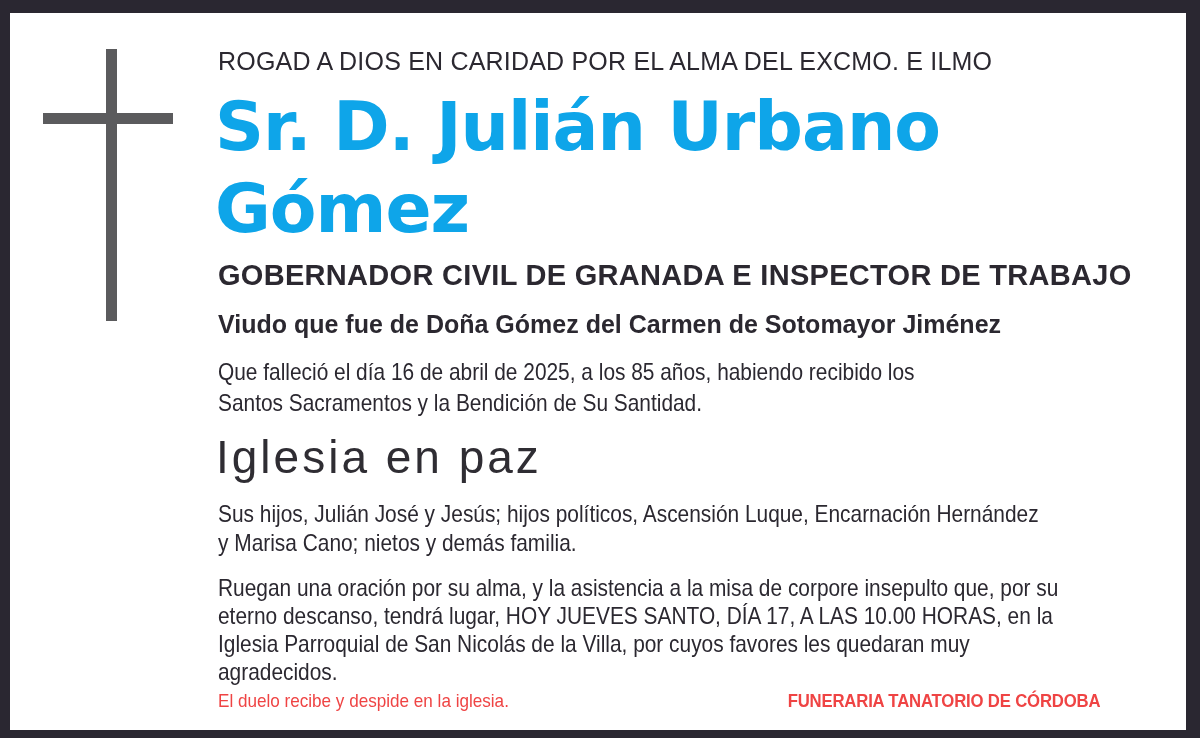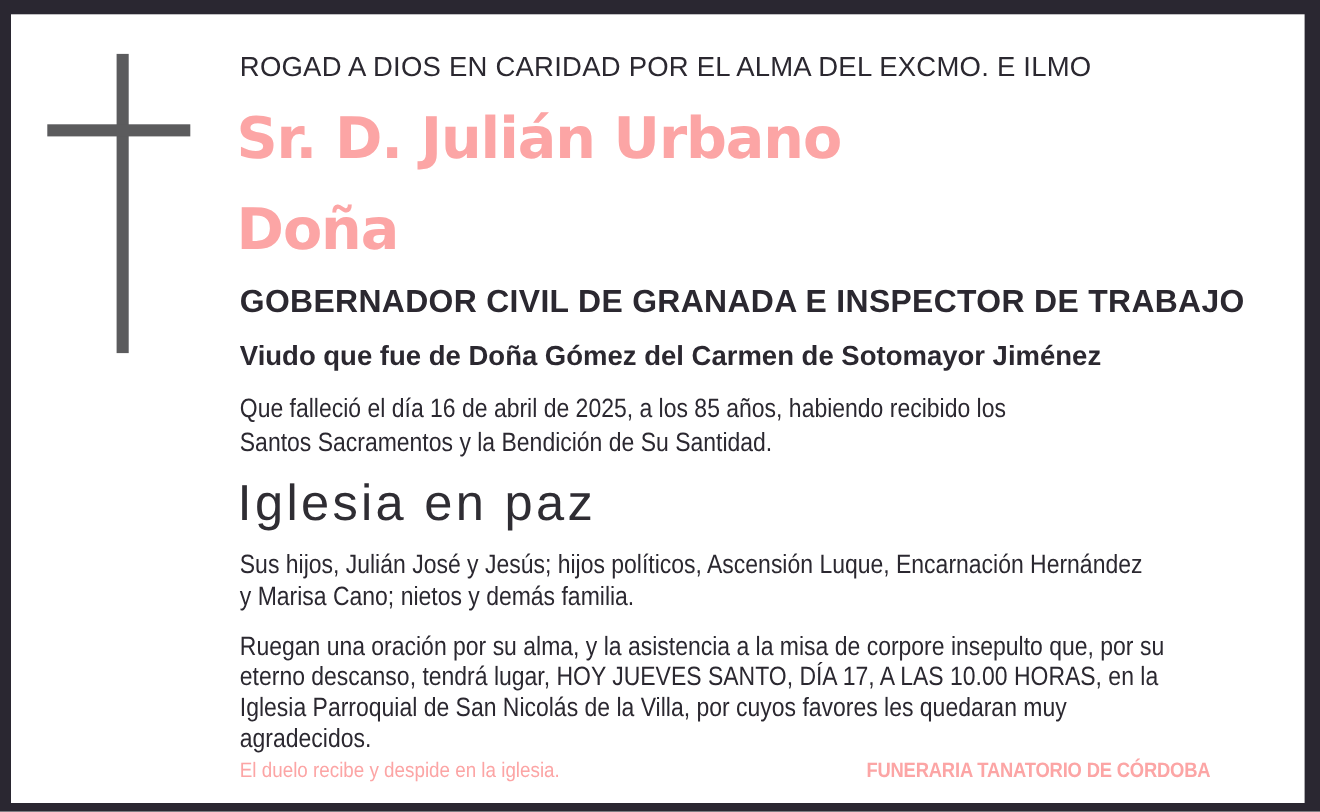--- a/index.html
+++ b/index.html
@@ -34,22 +34,22 @@
   }
   
   .txt{ position:absolute; color:#2b2830; }
   .invocation{
     left:218px; top:47px;
     font-size:25px; letter-spacing:.2px; white-space:nowrap;
   }
   .name{
     left:215px; top:86px;
     font-family:"DejaVu Sans", sans-serif;
-    font-weight:bold; font-size:52px; line-height:82px;
-    letter-spacing:-1px; color:#fca5a5;
+    font-weight:bold; font-size:68px; line-height:82px;
+    letter-spacing:-1px; color:#0ea5e9;
   }
   .name .line{ white-space:nowrap; }
   .deceased-title{
     left:218px; top:259px;
     font-weight:bold; font-size:29px; letter-spacing:.3px; white-space:nowrap;
   }
   .spouse{
     left:218px; top:310px;
     font-weight:bold; font-size:25px; white-space:nowrap;
   }
@@ -63,21 +63,21 @@
   .rip{
     left:216px; top:430px;
     font-size:46px; letter-spacing:3px; white-space:nowrap;
     color:#2f2d33;
   }
   .family{ top:499px; line-height:29px; }
   .request{ top:574px; line-height:28px; }
   .footer-row{
     position:absolute; left:218px; right:100px; top:690px;
     display:flex; justify-content:space-between; align-items:baseline;
-    color:#fca5a5;
+    color:#ef4444;
   }
   .footer-left{
     font-size:19px;
     transform:scaleX(.9); transform-origin:left center;
     white-space:nowrap;
   }
   .footer-right{
     font-weight:bold; font-size:19px; letter-spacing:-.2px;
     transform:scaleX(.88); transform-origin:right center;
     white-space:nowrap;
@@ -91,21 +91,21 @@
 
   <div class="cross">
     <div class="vbar"></div>
     <div class="hbar"></div>
   </div>
 
   <div class="txt invocation">ROGAD A DIOS EN CARIDAD POR EL ALMA DEL EXCMO. E ILMO</div>
 
   <div class="txt name">
     <div class="line">Sr. D. Julián Urbano</div>
-    <div class="line">Doña</div>
+    <div class="line">Gómez</div>
   </div>
 
   <div class="txt deceased-title">GOBERNADOR CIVIL DE GRANADA E INSPECTOR DE TRABAJO</div>
 
   <div class="txt spouse">Viudo que fue de Doña Gómez del Carmen de Sotomayor Jiménez</div>
 
   <div class="txt para death">
     <div class="line">Que falleció el día 16 de abril de 2025, a los 85 años, habiendo recibido los</div>
     <div class="line">Santos Sacramentos y la Bendición de Su Santidad.</div>
   </div>

